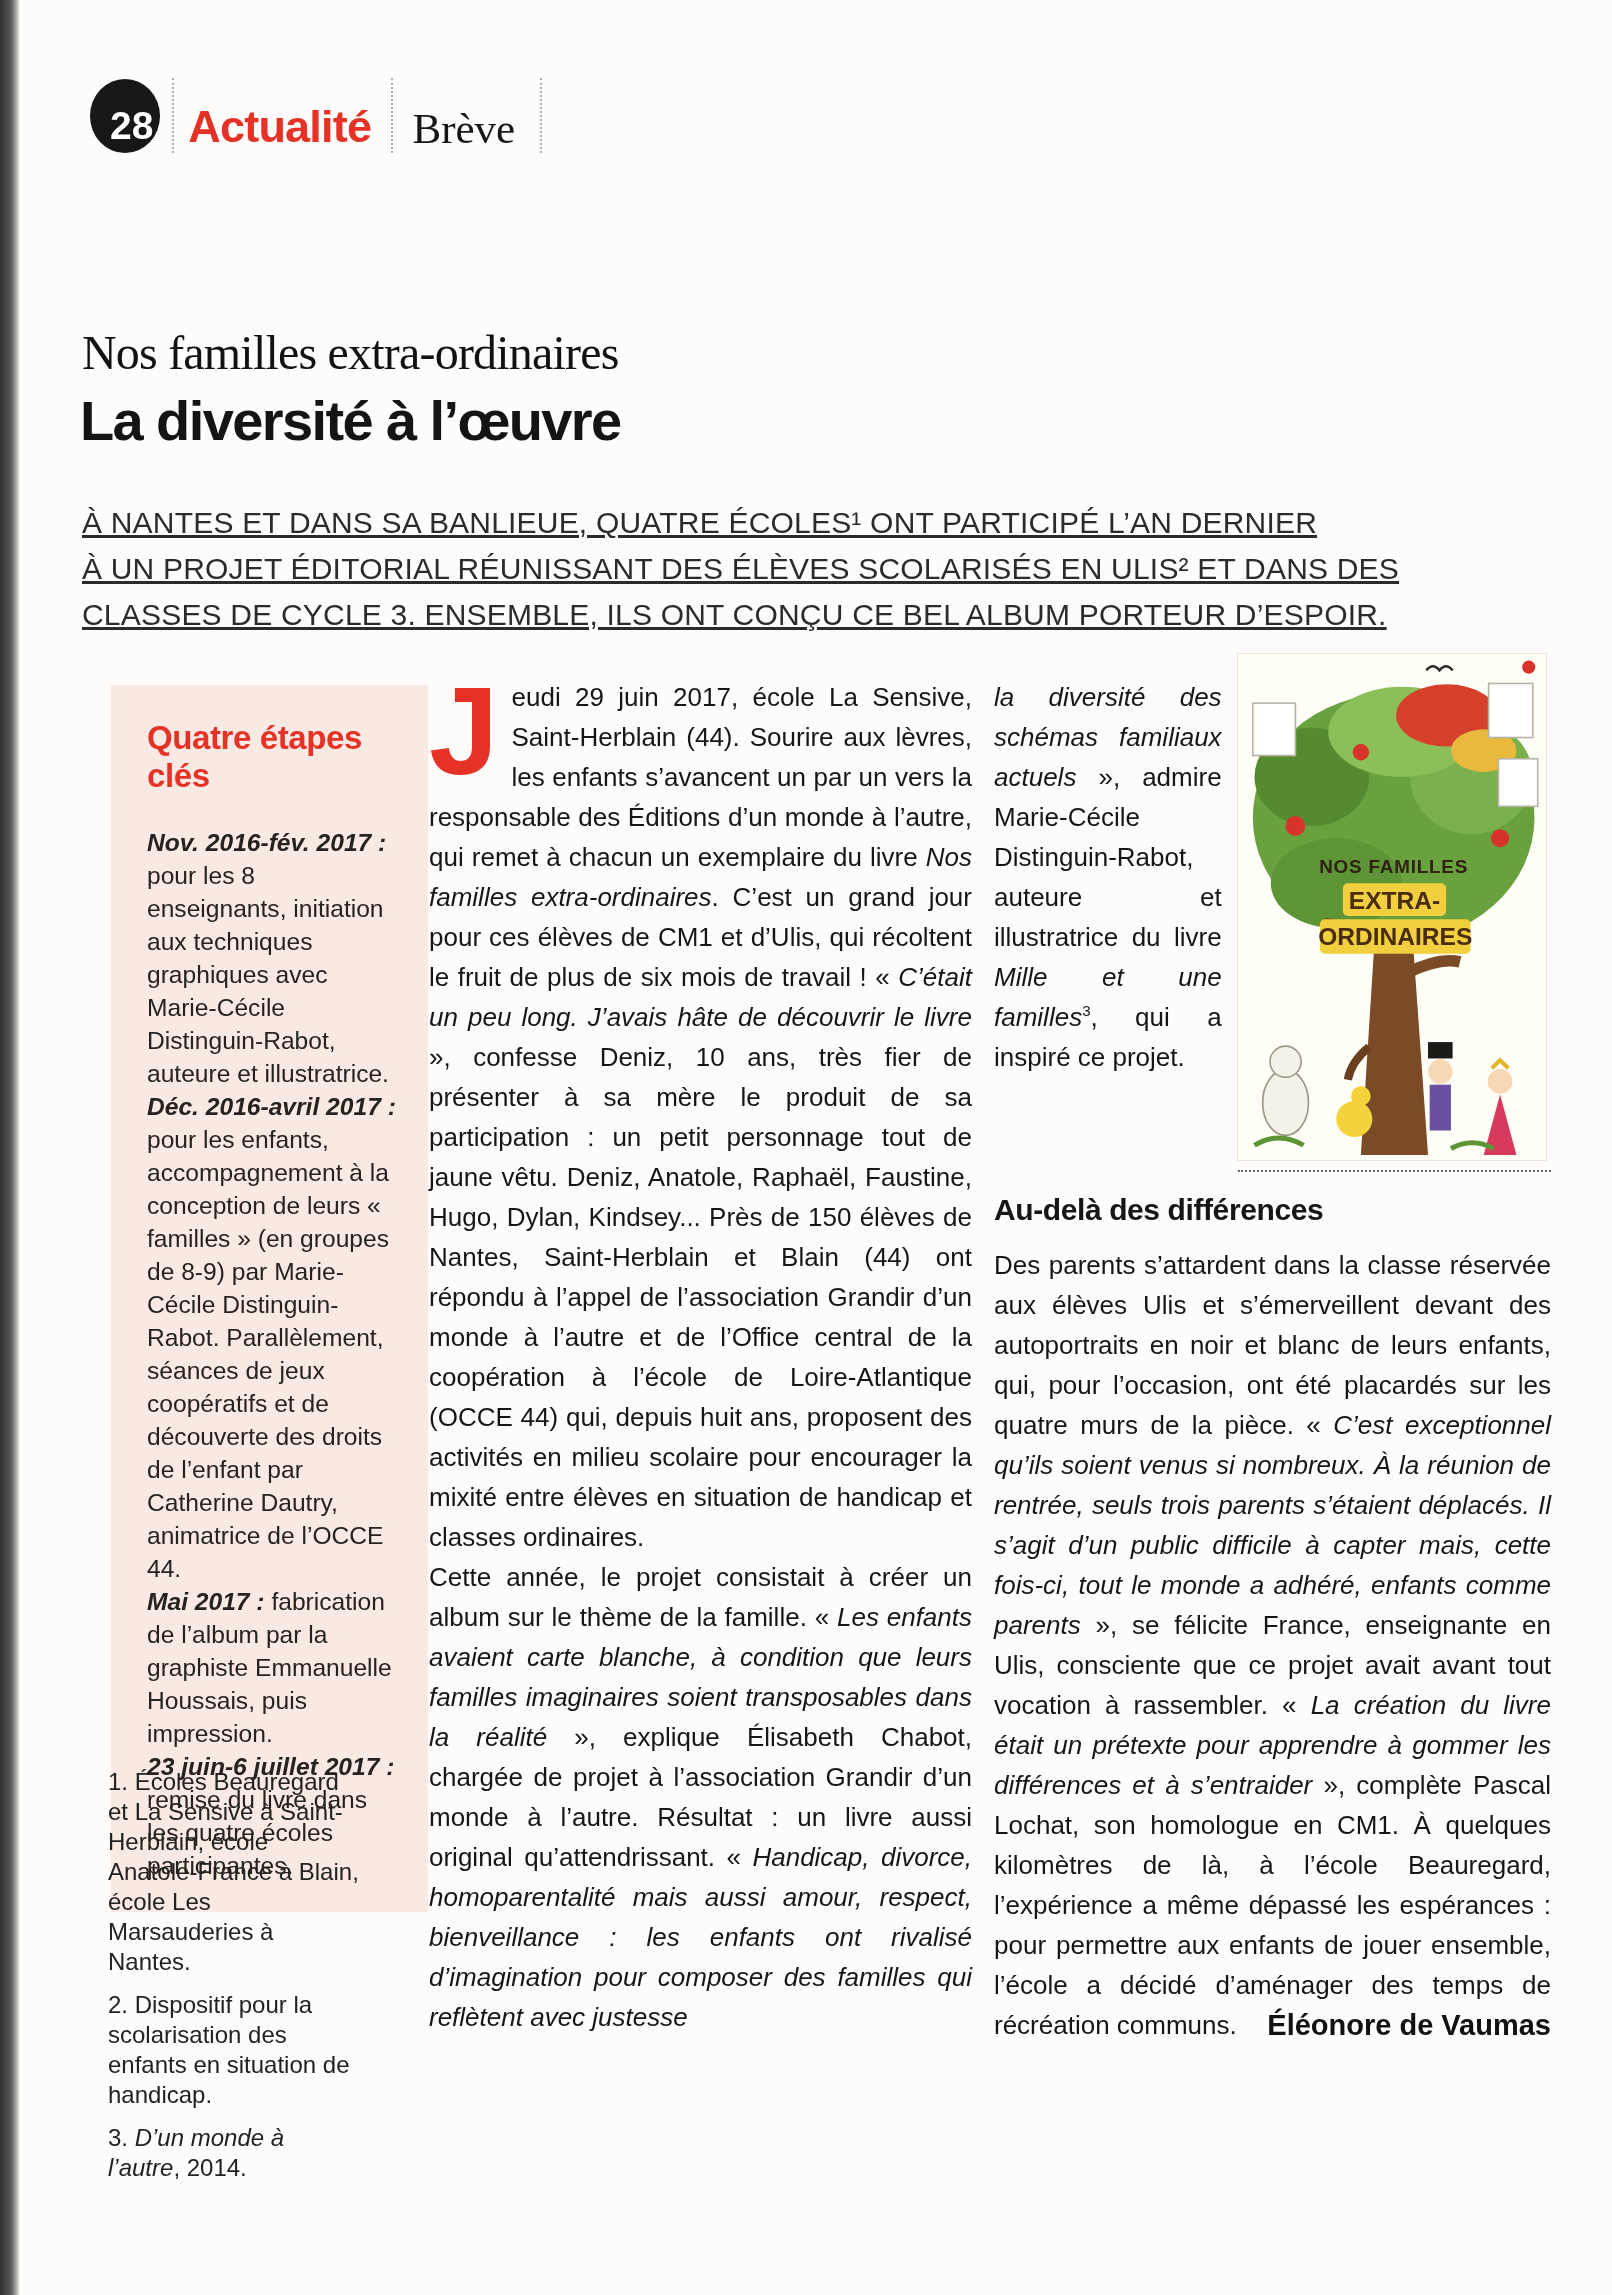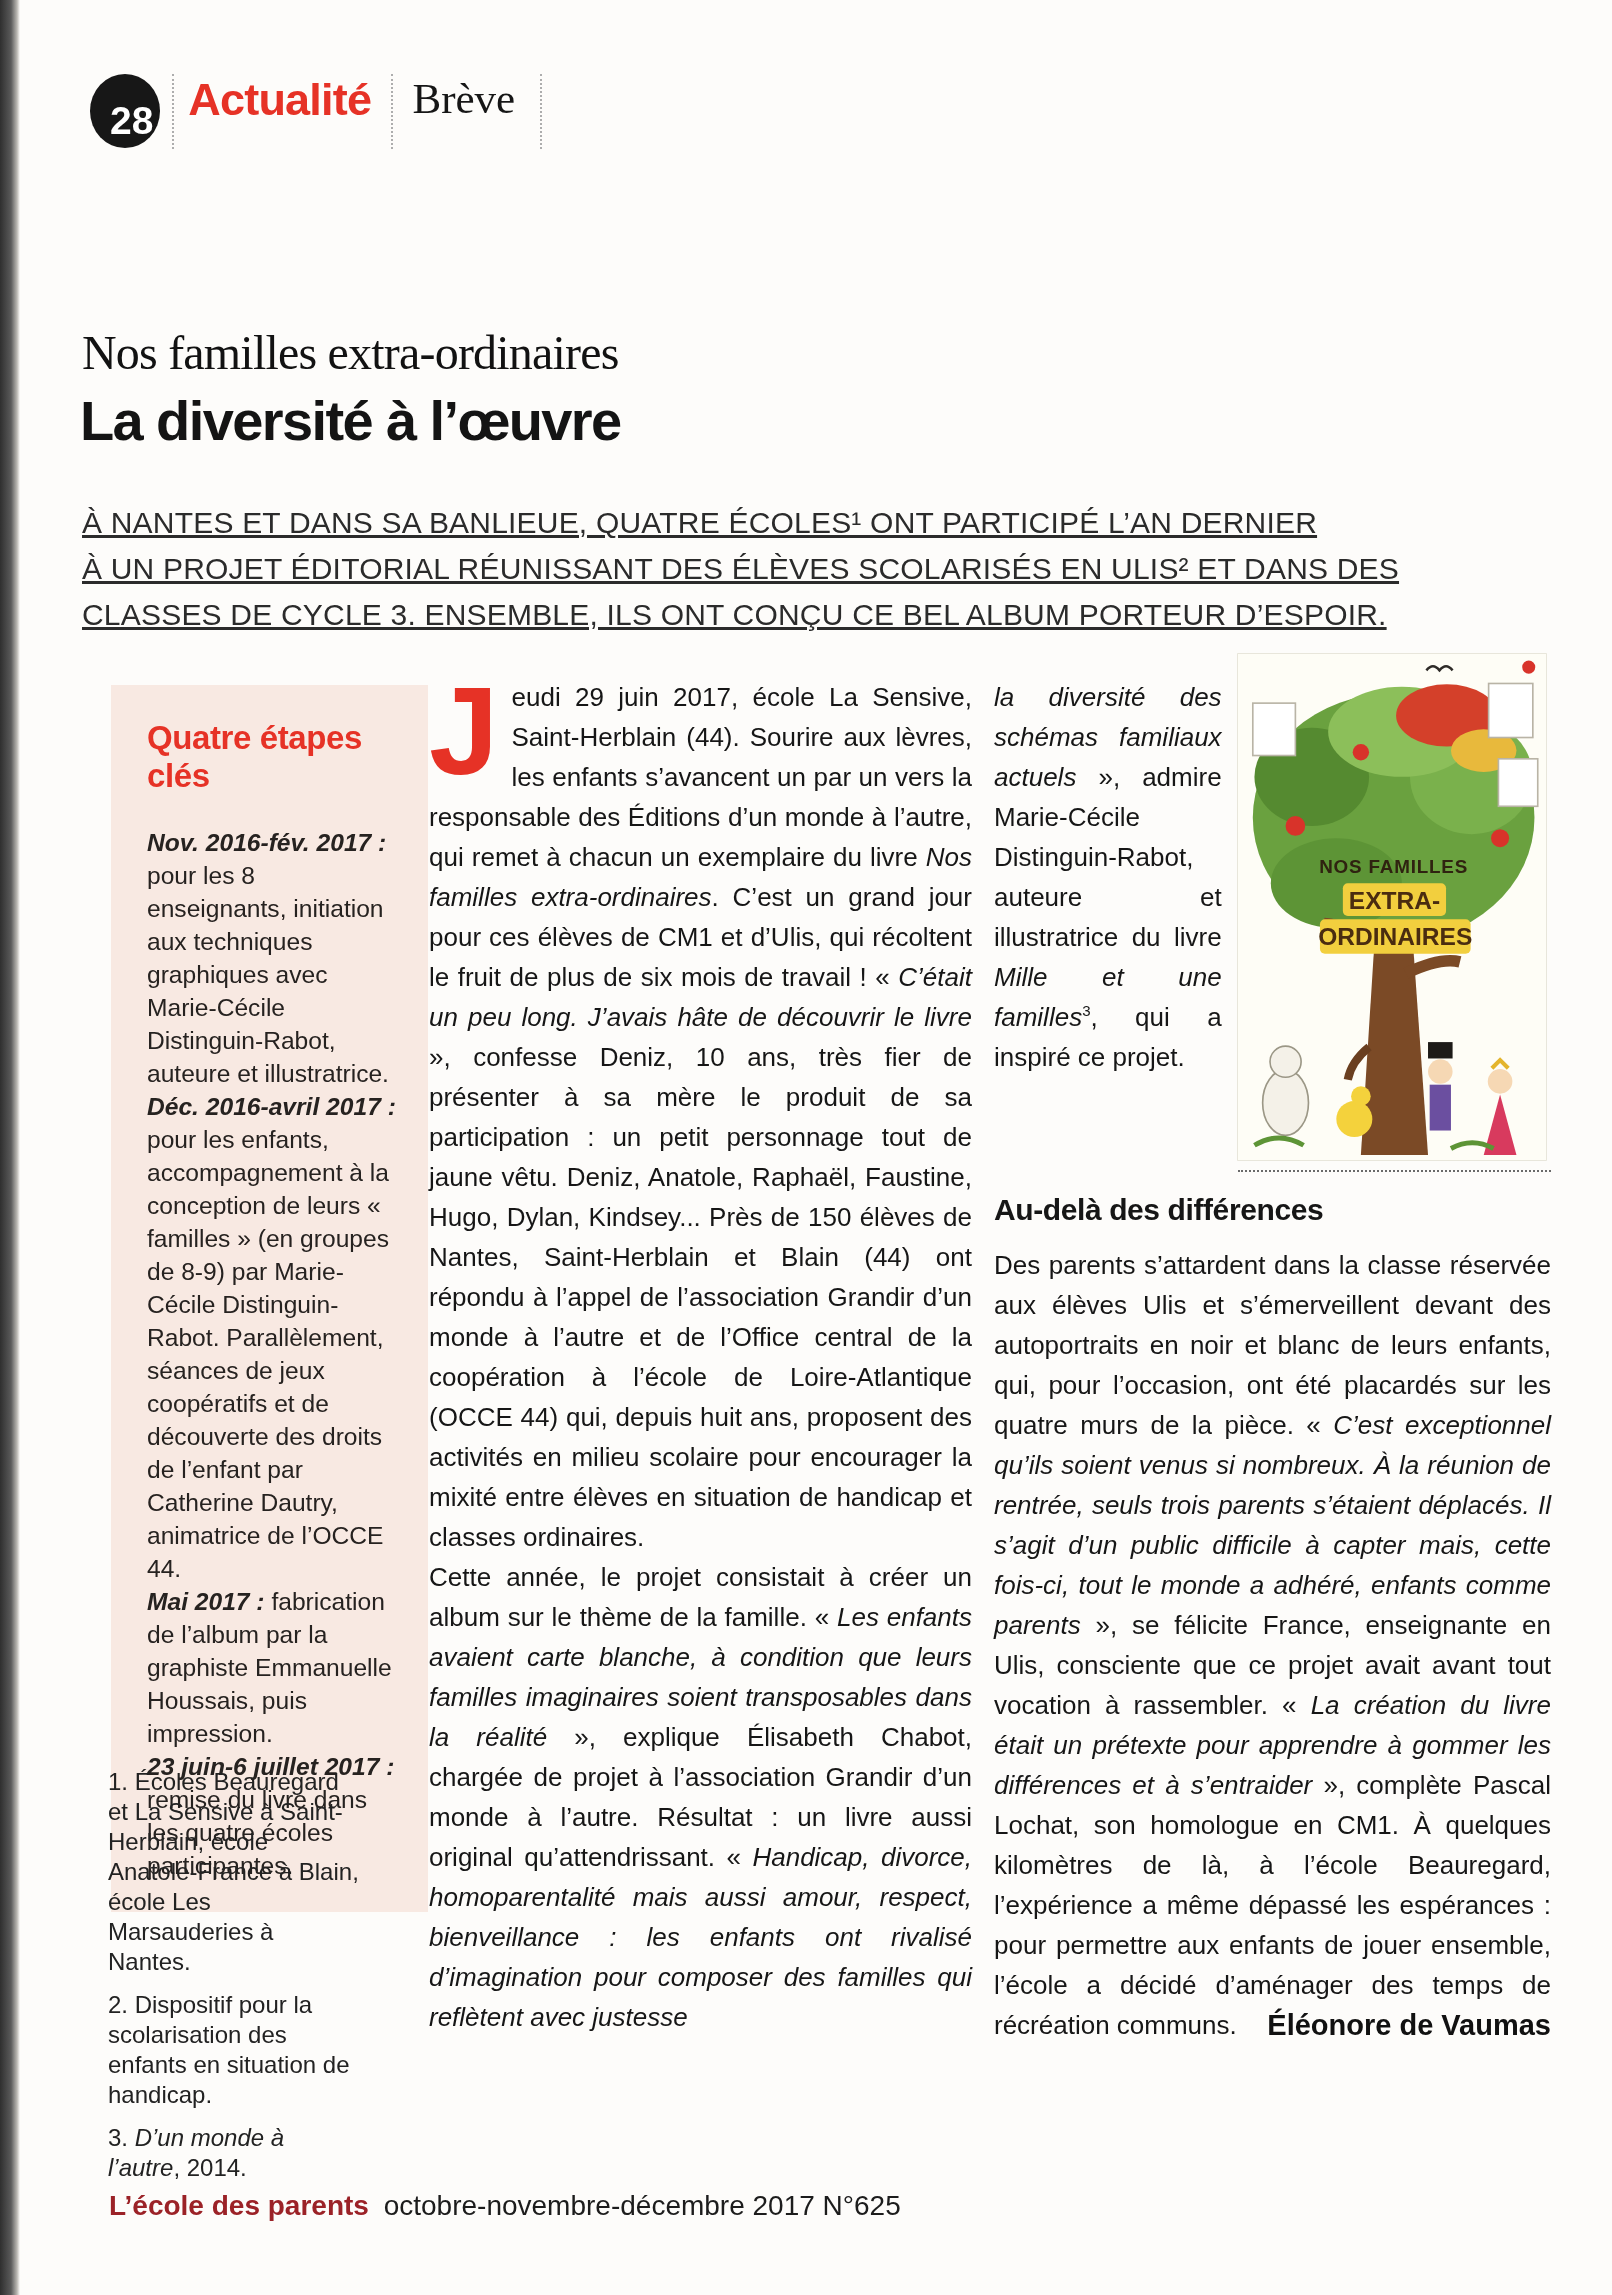--- a/index.html
+++ b/index.html
@@ -1,21 +1,21 @@
 <!DOCTYPE html>
 <html style="font-size:13px"><head>
 <meta charset="utf-8">
 <style>
   html,body{margin:0;padding:0;background:#e9e7e2;}
   .page{position:relative;width:1613px;height:2295px;background:#fdfcfa;overflow:hidden;
         font-family:"Liberation Sans",sans-serif;color:#1a1a1a;}
   .scan-edge{position:absolute;left:0;top:0;width:19.7px;height:100%;
              background:linear-gradient(to right,#2f2f2f,#5a5a5a 55%,#b9b7b2 85%,#fdfcfa);}
   
-  .hdr{position:absolute;left:90px;top:74px;height:79px;display:flex;align-items:flex-start;}
+  .hdr{position:absolute;left:90px;top:74px;height:79px;display:flex;align-items:flex-end;}
   .pagenum{width:70px;height:74px;background:#171717;border-radius:50%;position:relative;}
   .pagenum span{position:absolute;right:6.6px;bottom:4.9px;color:#fff;font-weight:700;font-size:39px;}
   .vsep{height:75px;border-left:2.5px dotted #adadad;margin:0 11.5px;}
   .section{color:#e63226;font-weight:700;font-size:45px;letter-spacing:-0.8px;padding:0 8.2px 0 3.3px;}
   .subsection{font-family:"Liberation Serif",serif;font-size:43px;color:#161616;padding:0 13px 0 8.2px;}
   
   .kicker{position:absolute;left:82px;top:325px;font-family:"Liberation Serif",serif;
           font-size:48px;font-weight:400;letter-spacing:-0.8px;color:#121212;}
   .title{position:absolute;left:80px;top:388px;font-size:56px;font-weight:700;
          letter-spacing:-1.6px;color:#141414;}
@@ -145,17 +145,14 @@
           <path d="M20 600 q30 -18 60 0 M260 604 q26 -14 52 0" stroke="#5d9436" stroke-width="6" fill="none"></path>
         </g>
       </svg>
     </figure>
     <p><span class="rt-i">la diversité des schémas familiaux actuels</span><span> », admire Marie-Cécile Distinguin-Rabot, auteure et illustratrice du livre </span><span class="rt-i">Mille et une familles</span><sup>3</sup><span>, qui a inspiré ce projet.</span></p>
     <p class="crosshead">Au-delà des différences</p>
     <p><span>Des parents s’attardent dans la classe réservée aux élèves Ulis et s’émerveillent devant des autoportraits en noir et blanc de leurs enfants, qui, pour l’occasion, ont été placardés sur les quatre murs de la pièce. « </span><span class="rt-i">C’est exceptionnel qu’ils soient venus si nombreux. À la réunion de rentrée, seuls trois parents s’étaient déplacés. Il s’agit d’un public difficile à capter mais, cette fois-ci, tout le monde a adhéré, enfants comme parents</span><span> », se félicite France, enseignante en Ulis, consciente que ce projet avait avant tout vocation à rassembler. « </span><span class="rt-i">La création du livre était un prétexte pour apprendre à gommer les différences et à s’entraider</span><span> », complète Pascal Lochat, son homologue en CM1. À quelques kilomètres de là, à l’école Beauregard, l’expérience a même dépassé les espérances : pour permettre aux enfants de jouer ensemble, l’école a décidé d’aménager des temps de récréation communs.</span></p>
     <div class="byline">Éléonore de Vaumas</div>
   </div>
 
-  <footer class="pfooter">
-    <span class="mag">L’école des parents</span><span class="issue">octobre-novembre-décembre 2017  N°625</span>
-  </footer>
 </div>
 
 
 </body></html>

